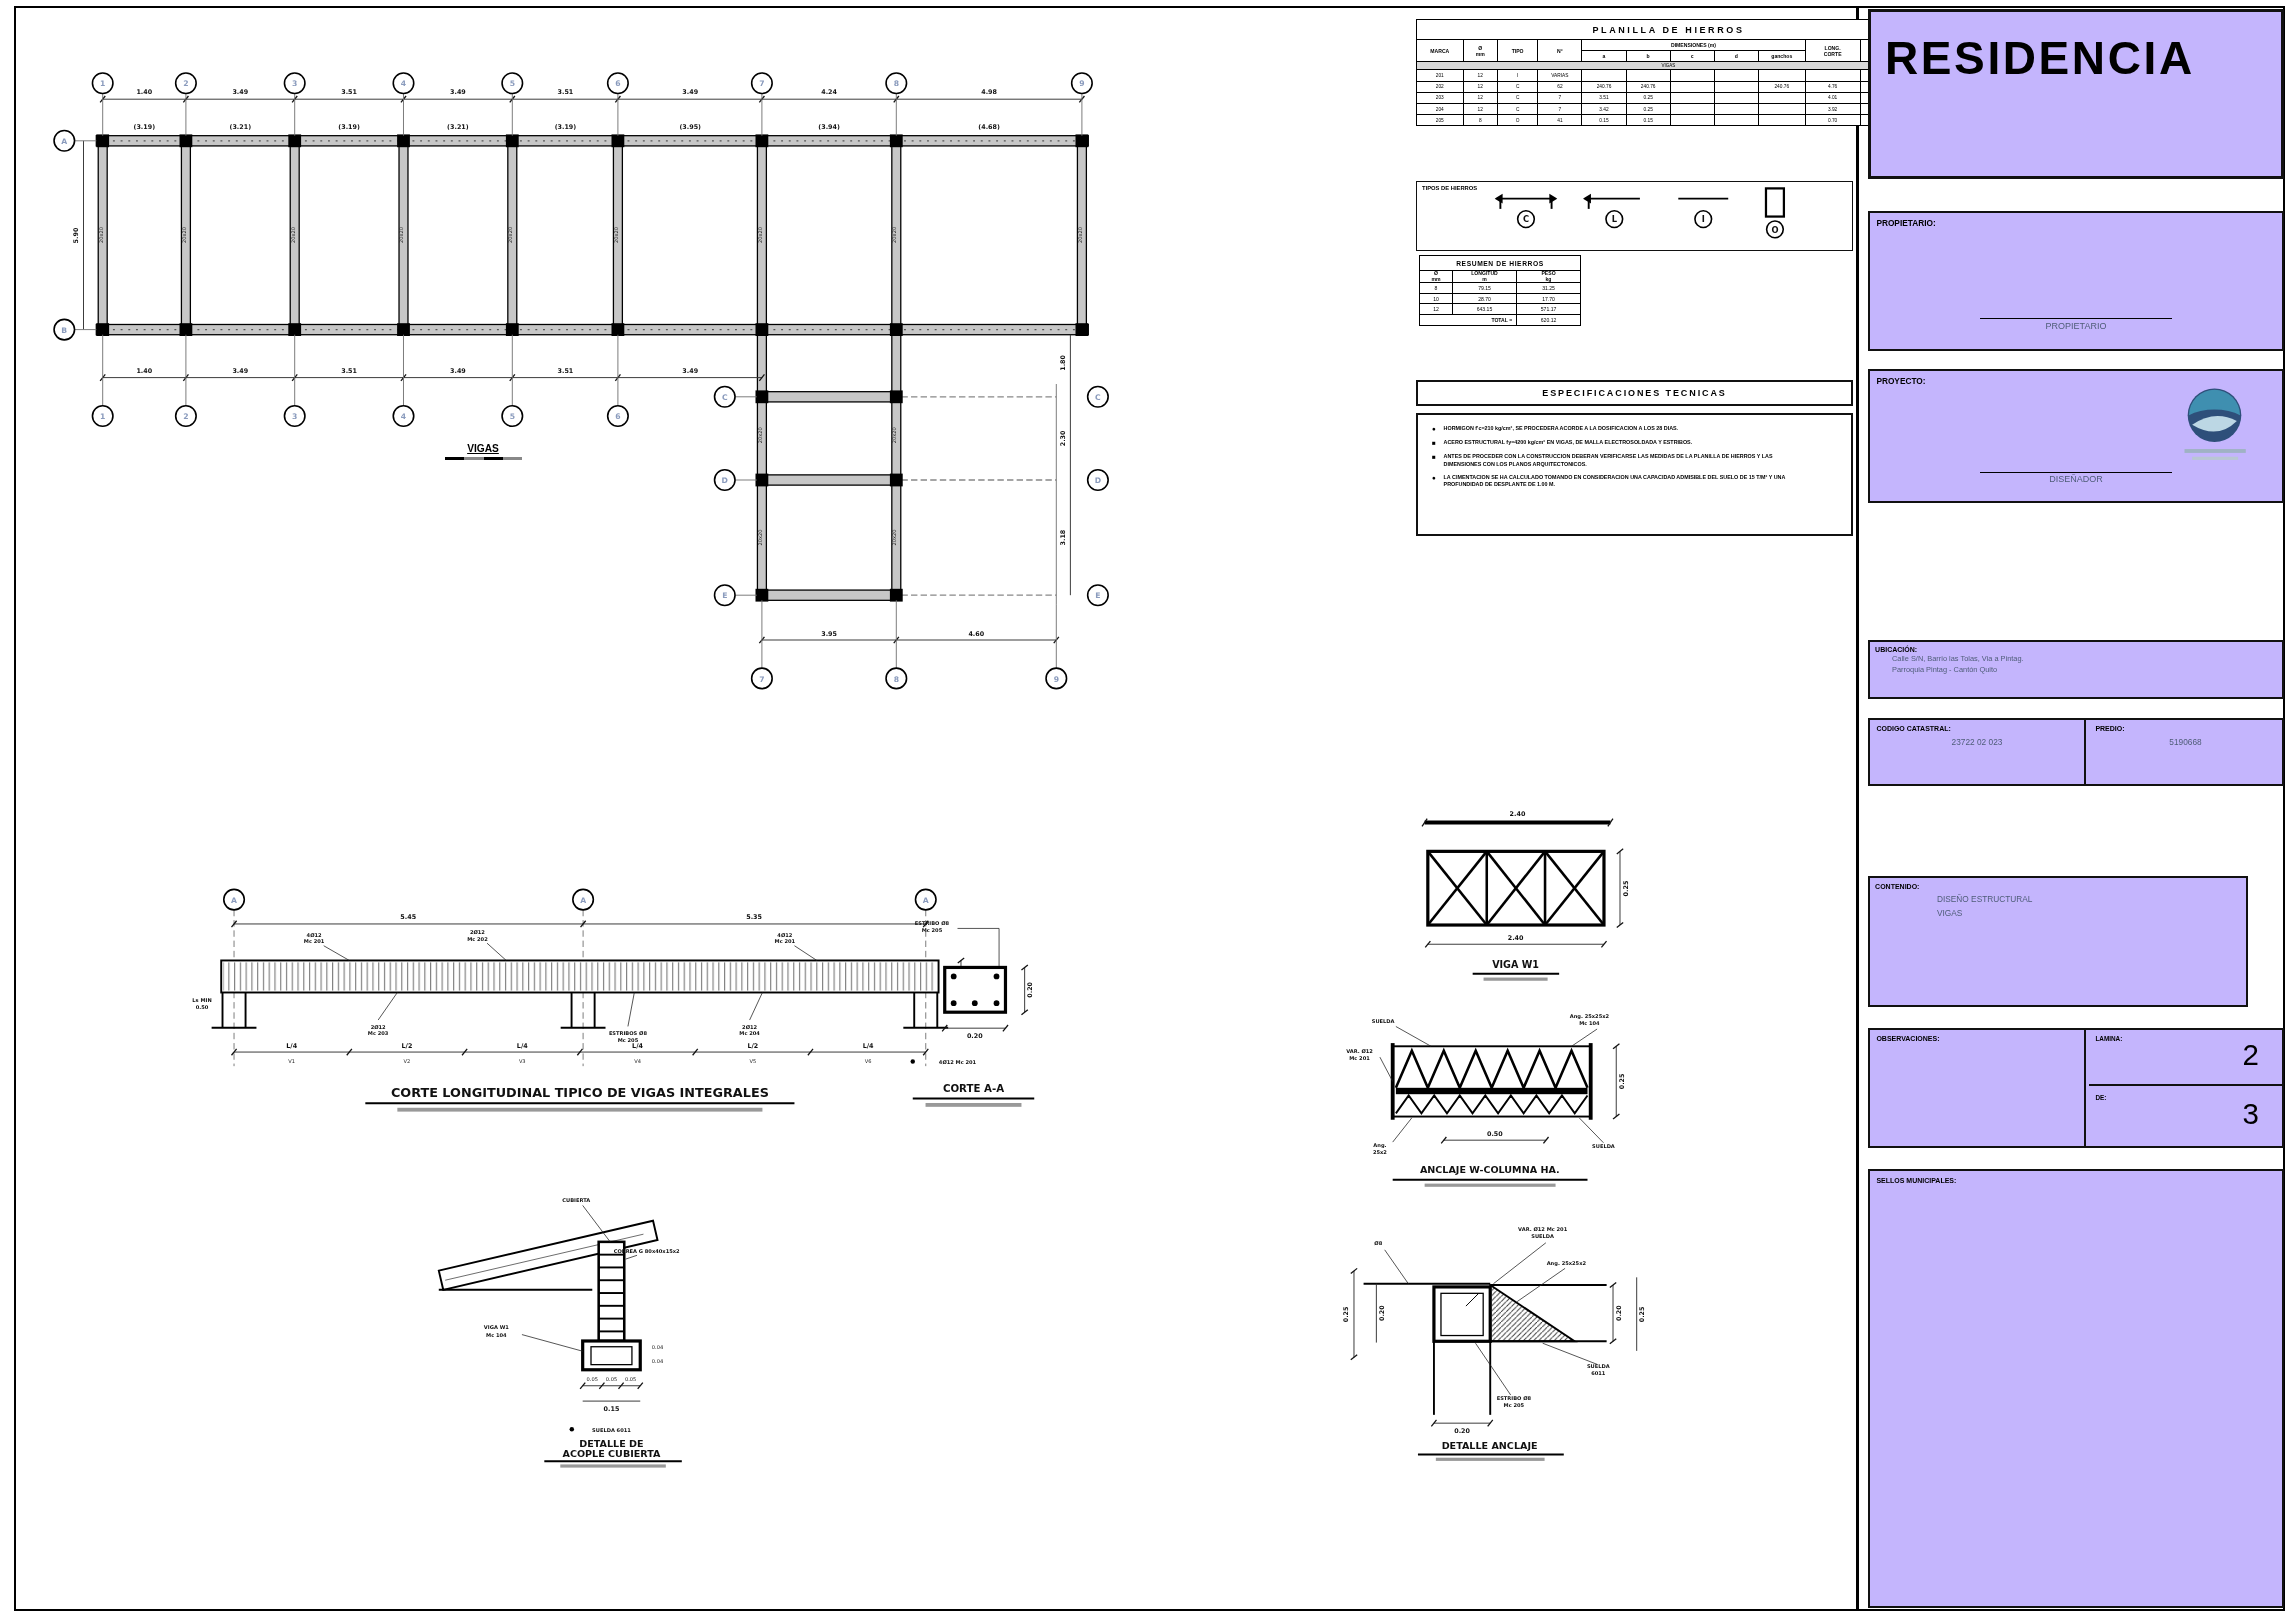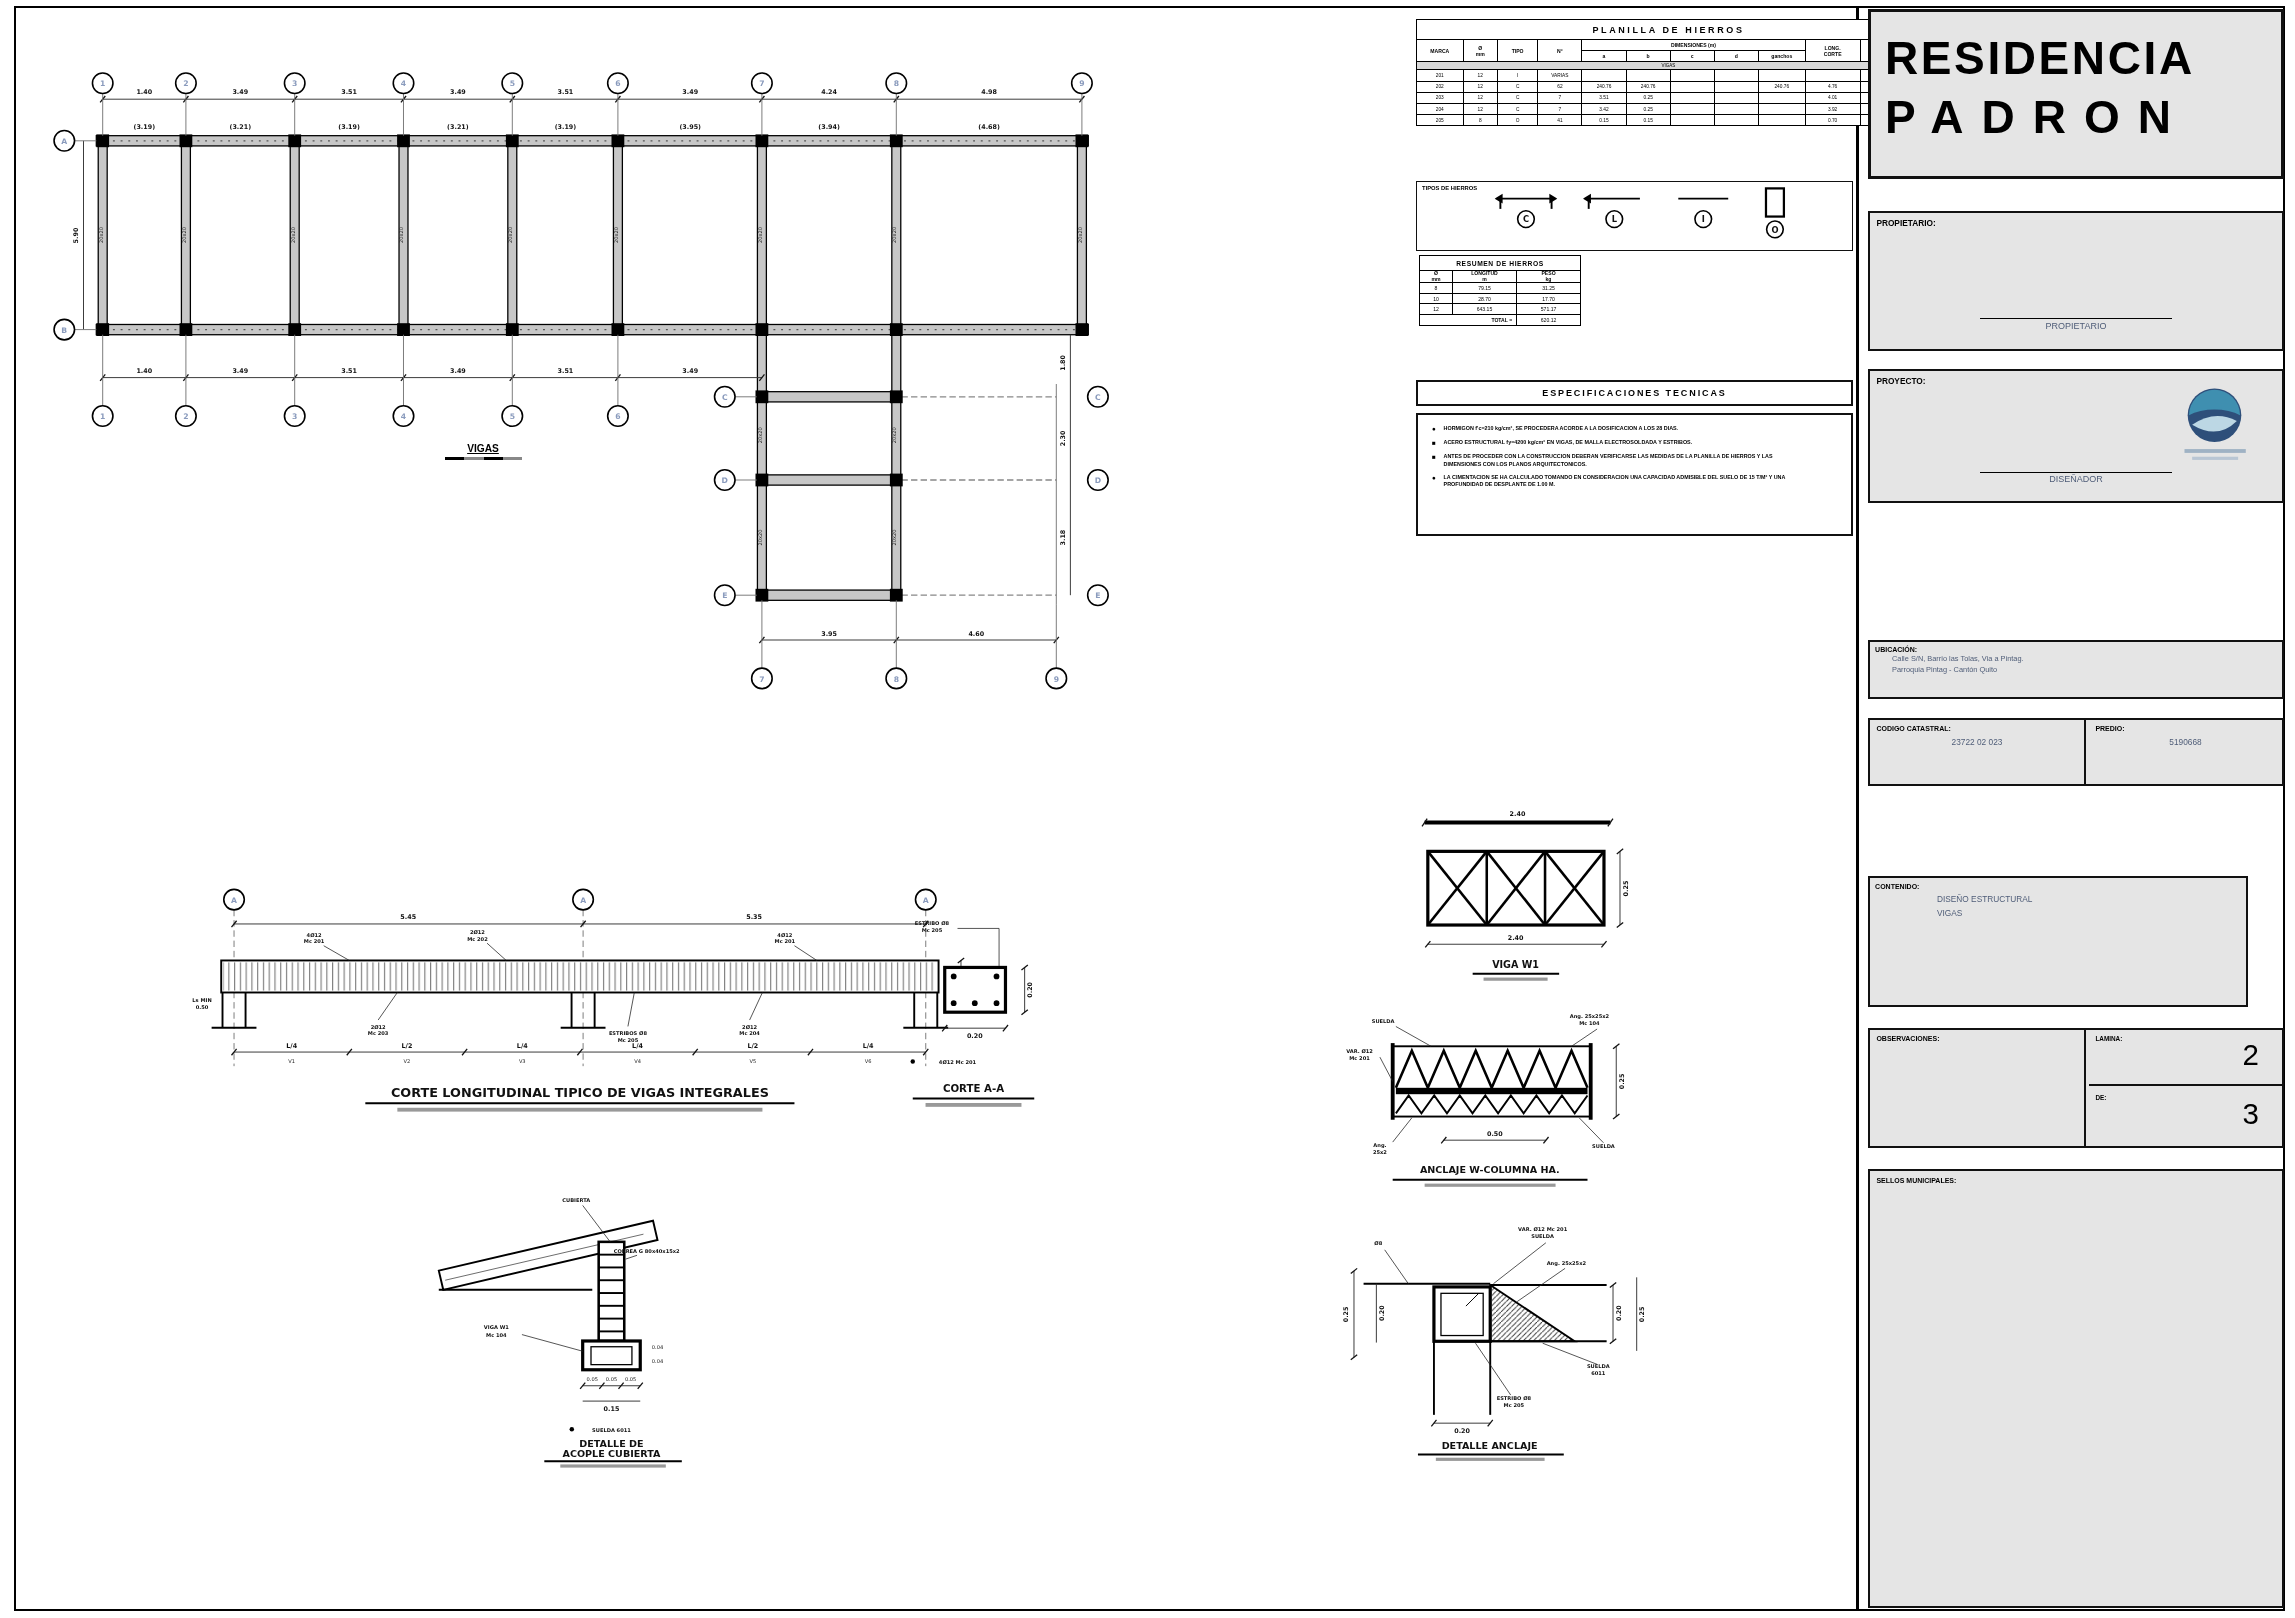--- a/index.html
+++ b/index.html
@@ -16,21 +16,21 @@
   .dtitle{font-weight:bold;text-anchor:middle;}
   .dimline{stroke:#333;stroke-width:1.5;}
   .tick{stroke:#111;stroke-width:2;}
   .leader{stroke:#222;stroke-width:1.2;fill:none;}
   .beam{fill:#c7c7c7;stroke:#000;stroke-width:2;}
   .beamdash{stroke:#555;stroke-width:2;stroke-dasharray:3 9;fill:none;}
   .colsq{fill:#000;}
   .gridthin{stroke:#777;stroke-width:1.5;}
   .bubble{fill:#fff;stroke:#000;stroke-width:2.5;}
   
-  .box{position:absolute;border:2.6px solid #111;background:#e5e5e5;box-sizing:border-box;}
+  .box{position:absolute;border:2.6px solid #111;background:#c4b5fd;box-sizing:border-box;}
   .lbl{font-size:8.3px;font-weight:bold;}
   .lblsm{font-size:7px;font-weight:bold;}
   .cadval{color:#4f5d78;}
   .tb-title{left:1868px;top:9px;width:416px;height:170px;border-width:3.2px;padding:16.6px 14px;}
   .tb-title .l1{font-size:46px;font-weight:bold;letter-spacing:2.6px;line-height:1.3;}
   .tb-title .l2{font-size:46px;font-weight:bold;letter-spacing:18px;line-height:1.3;}
   .sigwrap{position:absolute;left:50%;transform:translateX(-50%);text-align:center;}
   .sigline{border-top:1.9px solid #000;width:192px;}
   .signame{font-size:9px;margin-top:1.9px;}
   .addr{font-size:7.4px;margin-left:22px;line-height:1.45;}
@@ -826,21 +826,20 @@
         <p>ANTES DE PROCEDER CON LA CONSTRUCCION DEBERAN VERIFICARSE LAS MEDIDAS DE LA PLANILLA DE HIERROS Y LAS DIMENSIONES CON LOS PLANOS ARQUITECTONICOS.</p>
       </div>
     <div class="bullet">
         <span class="dot">●</span>
         <p>LA CIMENTACION SE HA CALCULADO TOMANDO EN CONSIDERACION UNA CAPACIDAD ADMISIBLE DEL SUELO DE 15 T/M² Y UNA PROFUNDIDAD DE DESPLANTE DE 1.00 M.</p>
       </div>
   </div>
 
   <div class="box tb-title">
     <div class="l1">RESIDENCIA</div>
-    <div class="l2">PADRON</div>
   </div>
 
   <div class="box" style="left:1868px;top:369px;width:416px;height:134px;">
     <div class="lbl" style="margin:5.1px 0 0 6.4px;">PROYECTO:</div>
     <svg style="position:absolute;right:25.6px;top:9px;" width="83" height="96" viewBox="0 0 130 150">
       <circle cx="65" cy="55" r="42" fill="#2e4f7a"></circle>
       <path d="M25,55 a40,40 0 0 1 80,0 a55,28 0 0 0 -80,0 z" fill="#3f8fb0"></path>
       <path d="M30,70 q35,-24 70,-6 q-30,30 -70,6 z" fill="#bcd7e4"></path>
       <rect x="18" y="108" width="96" height="6" fill="#9fb2c4"></rect>
       <rect x="30" y="120" width="72" height="5" fill="#b9c6d4"></rect>

